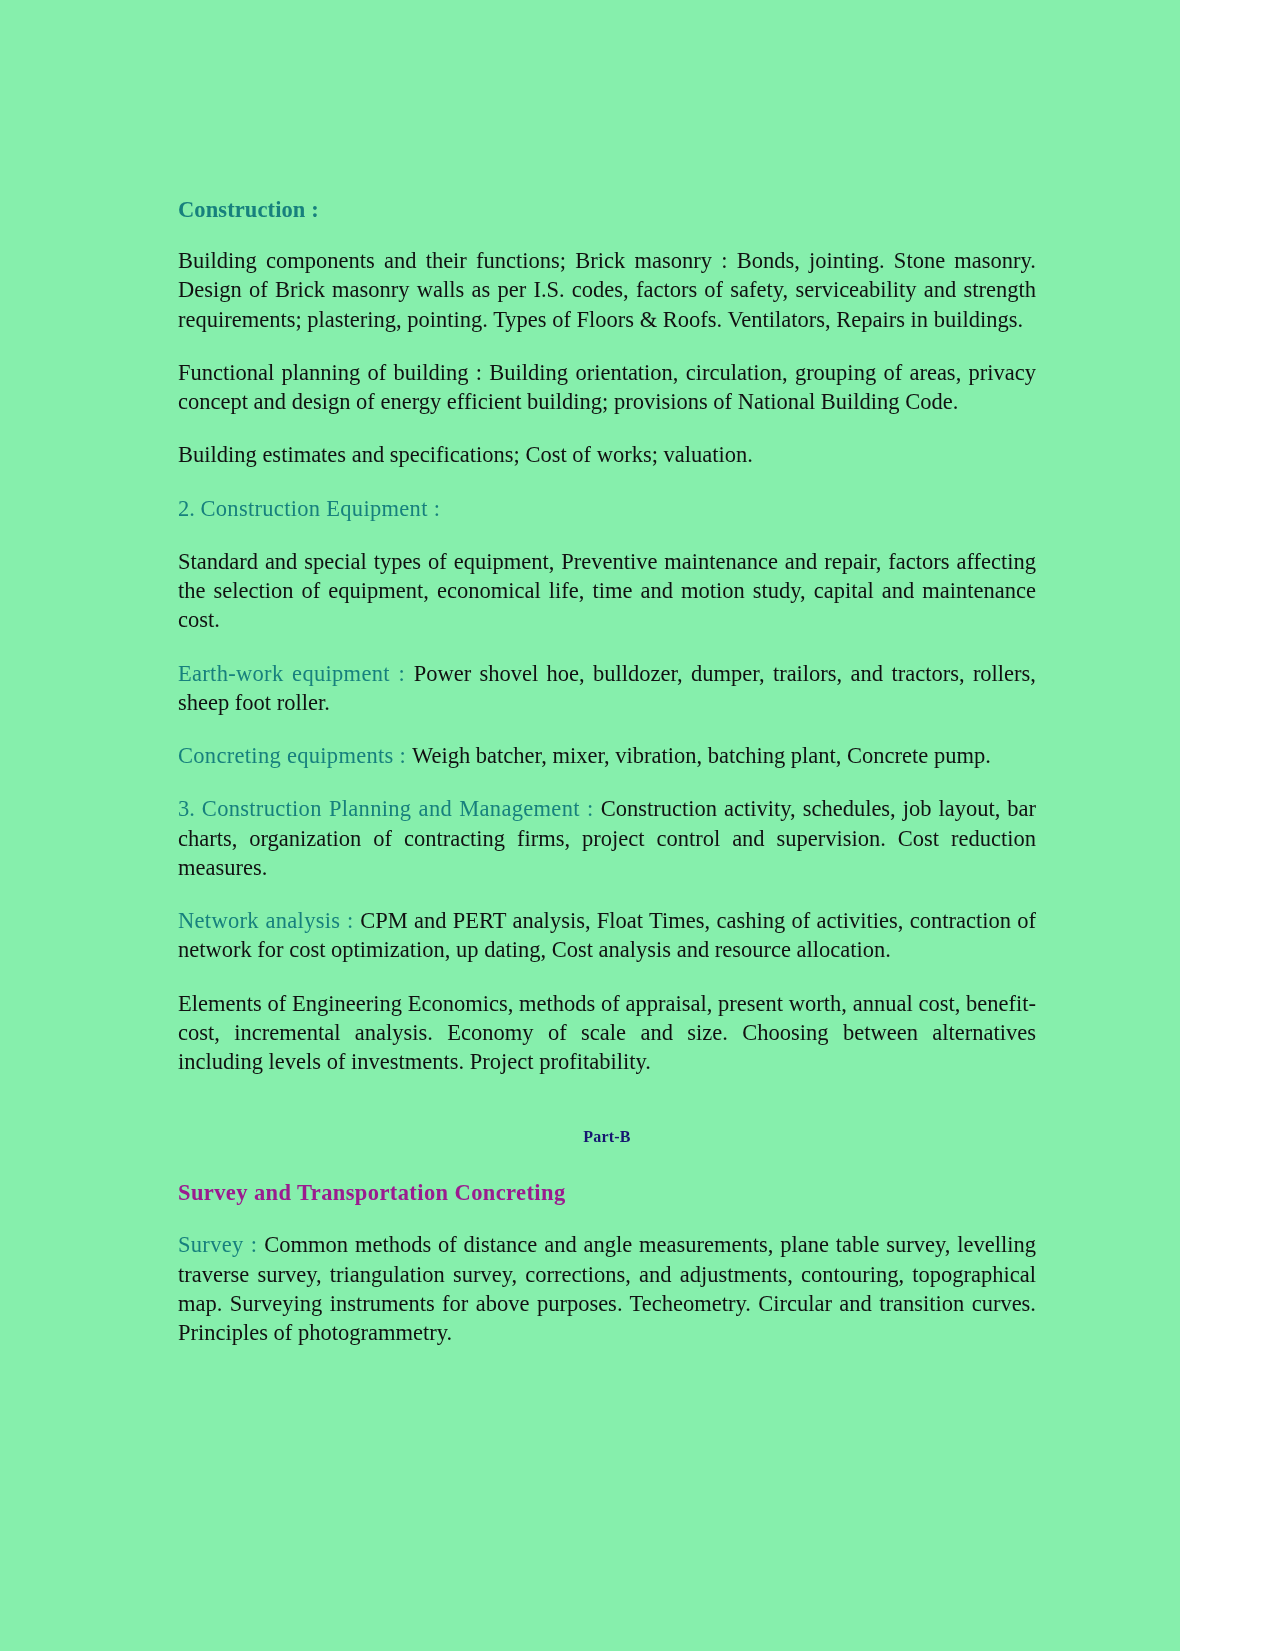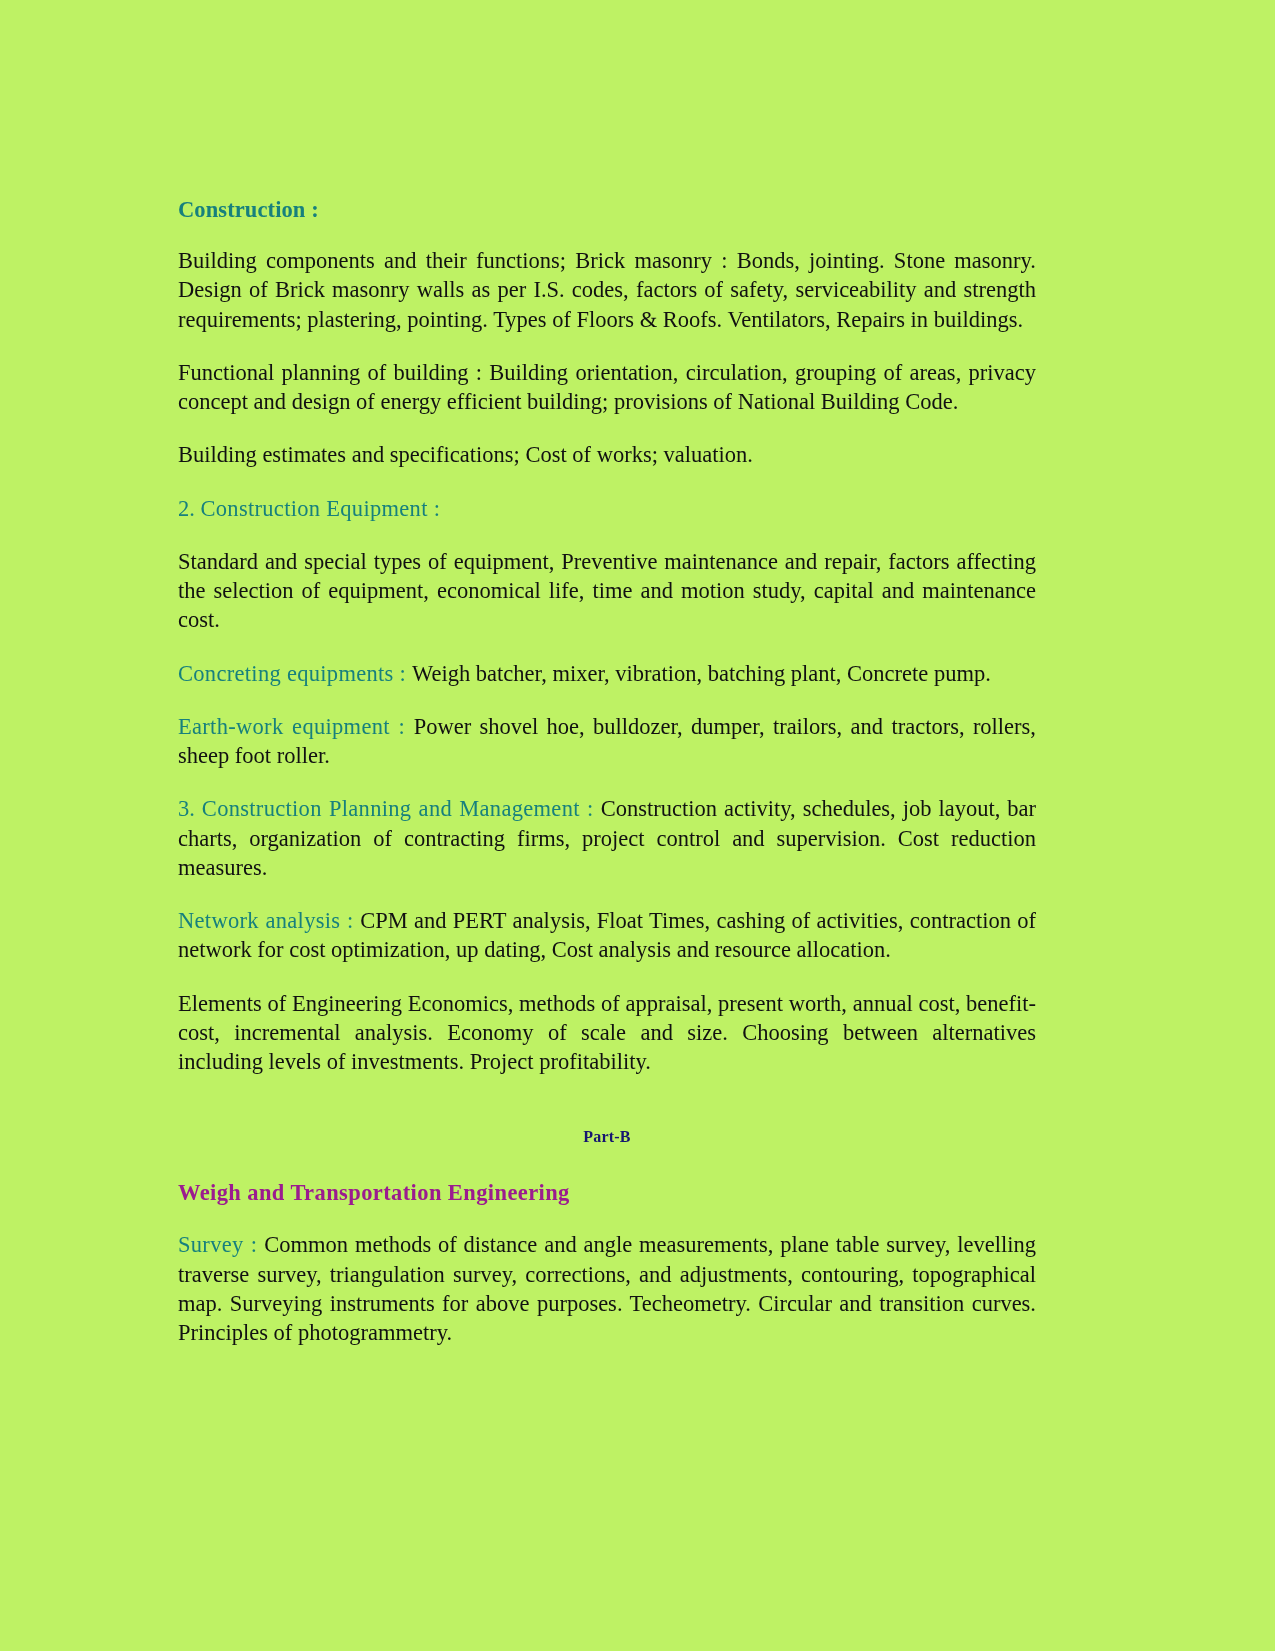--- a/index.html
+++ b/index.html
@@ -9,23 +9,23 @@
   }
   body {
     width: 1275px;
     height: 1651px;
     font-family: "Liberation Serif", "DejaVu Serif", serif;
     color: #111111;
     overflow: hidden;
   }
   .page {
     position: relative;
-    width: 1275px;
+    width: 1180px;
     height: 1651px;
-    background: #bef264;
+    background: #86efac;
   }
   .content {
     position: absolute;
     left: 178px;
     top: 196px;
     width: 858px;
   }
   .section-heading {
     font-size: 22.5px;
     font-weight: bold;
@@ -90,45 +90,45 @@
     <p class="body">Building estimates and specifications; Cost of works; valuation.</p>
 
     <div class="heading-block">
       <span class="num">2. </span>
       <span class="lead">Construction Equipment : </span>
     </div>
 
     <p class="body">Standard and special types of equipment, Preventive maintenance and repair, factors affecting the selection of equipment, economical life, time and motion study, capital and maintenance cost.</p>
 
     <p class="body">
-      <span class="lead">Concreting equipments : </span>
-      <span>Weigh batcher, mixer, vibration, batching plant, Concrete pump.</span>
+      <span class="lead">Earth-work equipment : </span>
+      <span>Power shovel hoe, bulldozer, dumper, trailors, and tractors, rollers, sheep foot roller.</span>
     </p>
 
     <p class="body">
-      <span class="lead">Earth-work equipment : </span>
-      <span>Power shovel hoe, bulldozer, dumper, trailors, and tractors, rollers, sheep foot roller.</span>
+      <span class="lead">Concreting equipments : </span>
+      <span>Weigh batcher, mixer, vibration, batching plant, Concrete pump.</span>
     </p>
 
     <p class="body">
       <span class="num">3. </span>
       <span class="lead">Construction Planning and Management : </span>
       <span>Construction activity, schedules, job layout, bar charts, organization of contracting firms, project control and supervision. Cost reduction measures.</span>
     </p>
 
     <p class="body">
       <span class="lead">Network analysis : </span>
       <span>CPM and PERT analysis, Float Times, cashing of activities, contraction of network for cost optimization, up dating, Cost analysis and resource allocation.</span>
     </p>
 
     <p class="body">Elements of Engineering Economics, methods of appraisal, present worth, annual cost, benefit-cost, incremental analysis. Economy of scale and size. Choosing between alternatives including levels of investments. Project profitability.</p>
 
     <div class="part-b">Part-B</div>
 
-    <div class="part-title">Weigh and Transportation Engineering</div>
+    <div class="part-title">Survey and Transportation Concreting</div>
 
     <p class="body">
       <span class="lead">Survey : </span>
       <span>Common methods of distance and angle measurements, plane table survey, levelling traverse survey, triangulation survey, corrections, and adjustments, contouring, topographical map. Surveying instruments for above purposes. Techeometry. Circular and transition curves. Principles of photogrammetry.</span>
     </p>
 
   </div>
 </div>
 
 </body></html>

